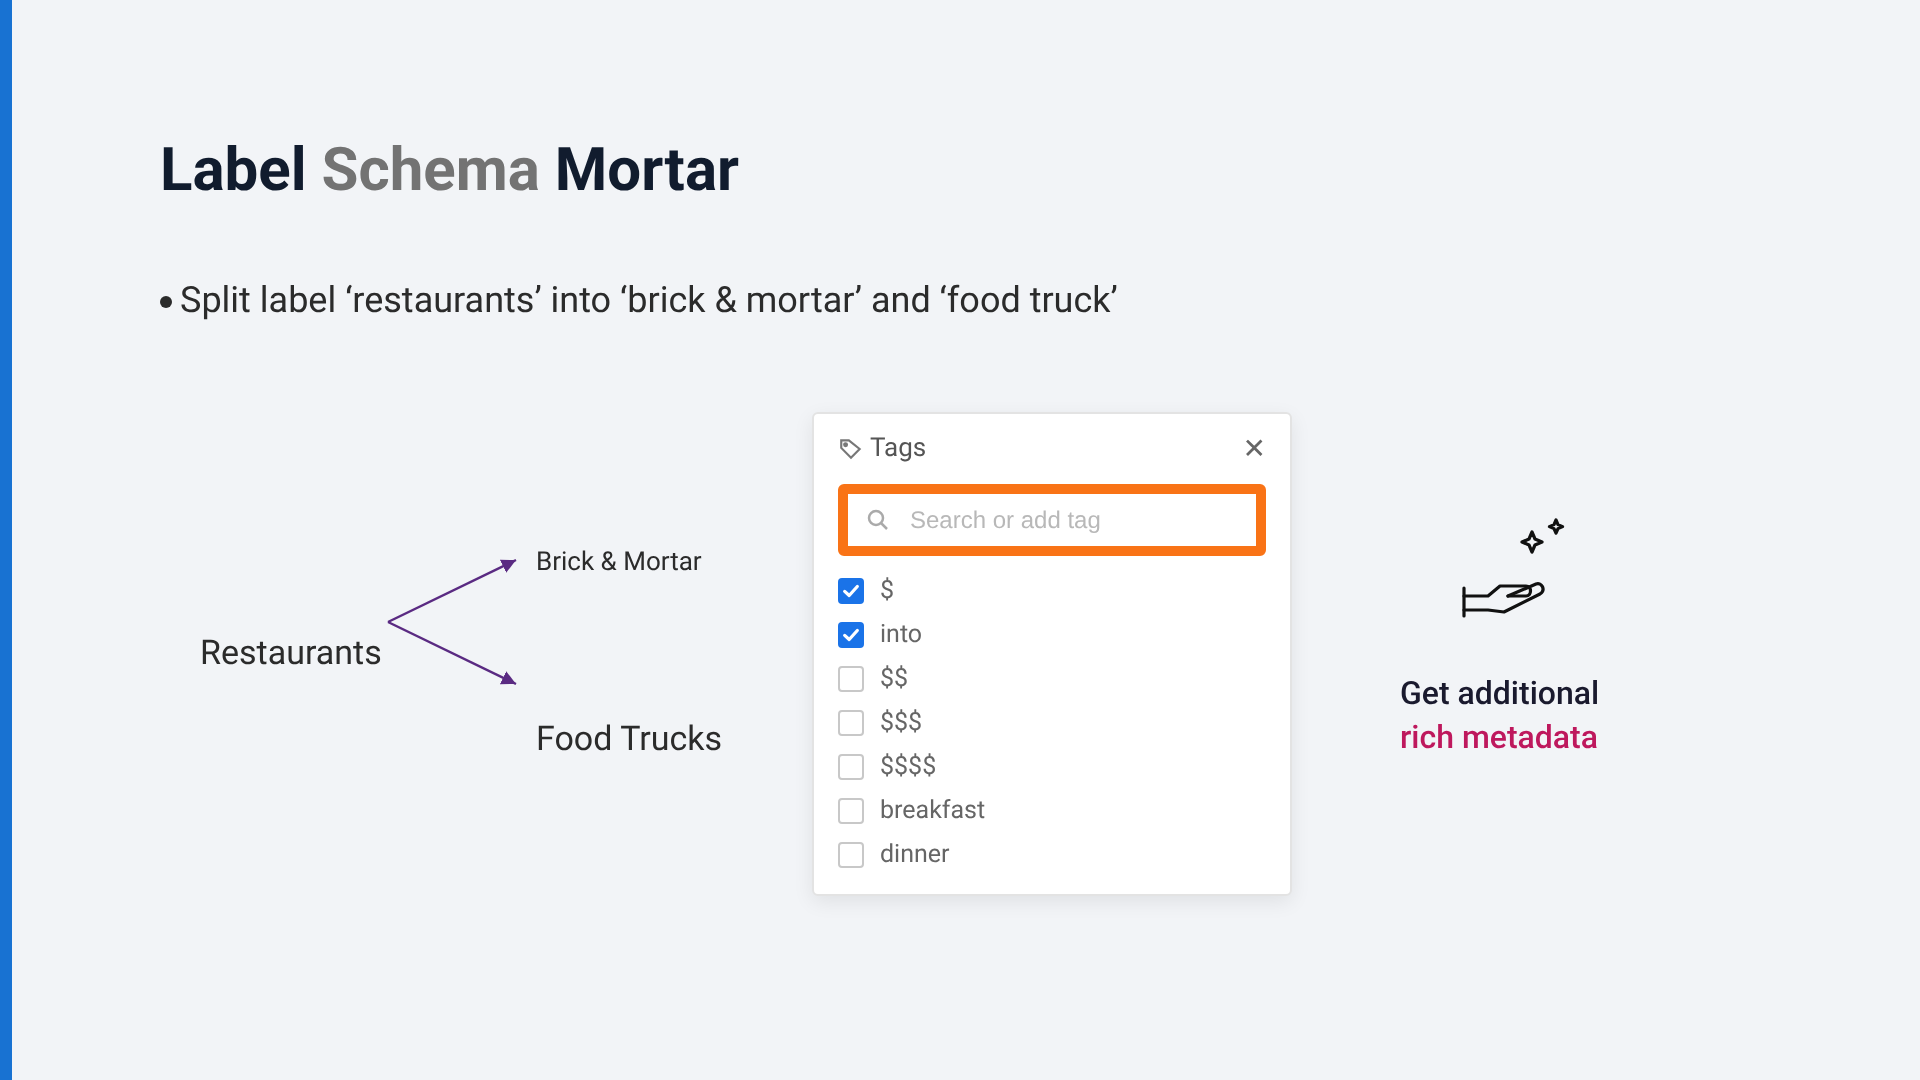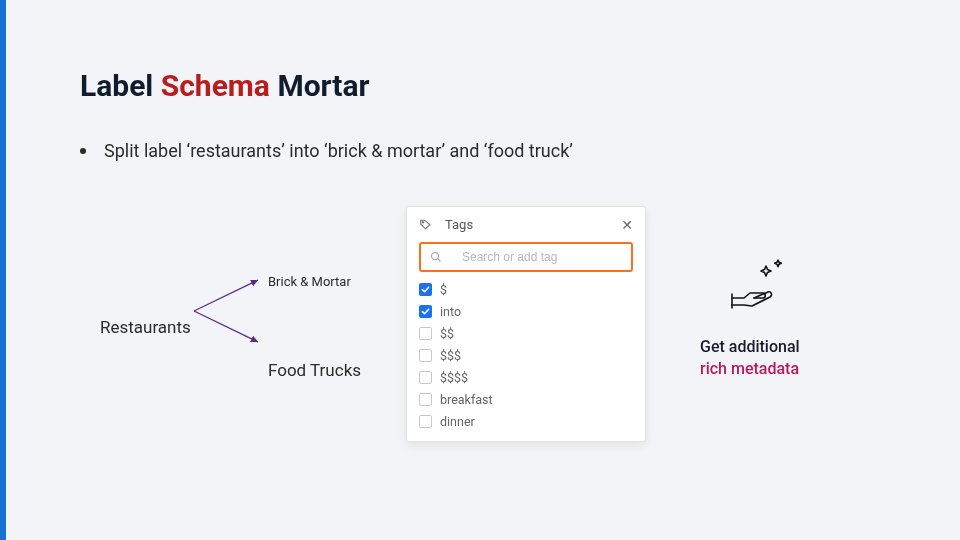--- a/index.html
+++ b/index.html
@@ -16,27 +16,27 @@
     width: 6px; height: 540px;
     background: #1872d2;
   }
   .title {
     position: absolute;
     left: 80px; top: 68px;
     font-size: 30px;
     font-weight: 700;
     color: #111c2e;
   }
-  .title .highlight { color: #b91c1c; }
+  .title .highlight { color: #737373; }
   .bullet-row {
     position: absolute;
     left: 80px; top: 140px;
     display: flex;
     align-items: center;
-    gap: 18px;
+    gap: 4px;
   }
   .bullet-dot {
     width: 6px; height: 6px;
     border-radius: 50%;
     background: #2b2b2b;
     flex: none;
   }
   .bullet-text { font-size: 18px; color: #2b2b2b; }
   .fork-svg {
     position: absolute;
@@ -71,39 +71,39 @@
   .tags-header {
     display: flex;
     align-items: center;
     justify-content: space-between;
     margin-bottom: 10px;
     color: #555;
   }
   .tags-header-left {
     display: flex;
     align-items: center;
-    gap: 13px;
+    gap: 3px;
     font-size: 13px;
     text-align: center;
   }
   .tag-icon {
     width: 13px; height: 13px;
     display: block;
   }
   .close-icon {
     font-size: 14px;
     color: #666;
     cursor: pointer;
     line-height: 1;
   }
   .search-wrap {
     display: flex;
     align-items: center;
-    gap: 20px;
-    border: 2px solid #f97316;
+    gap: 10px;
+    border: 5px solid #f97316;
     border-radius: 3px;
     padding: 6px 9px;
     margin-bottom: 10px;
     background: #fff;
   }
   .search-wrap svg { flex: none; }
   .search-input {
     border: none;
     outline: none;
     flex: 1;

